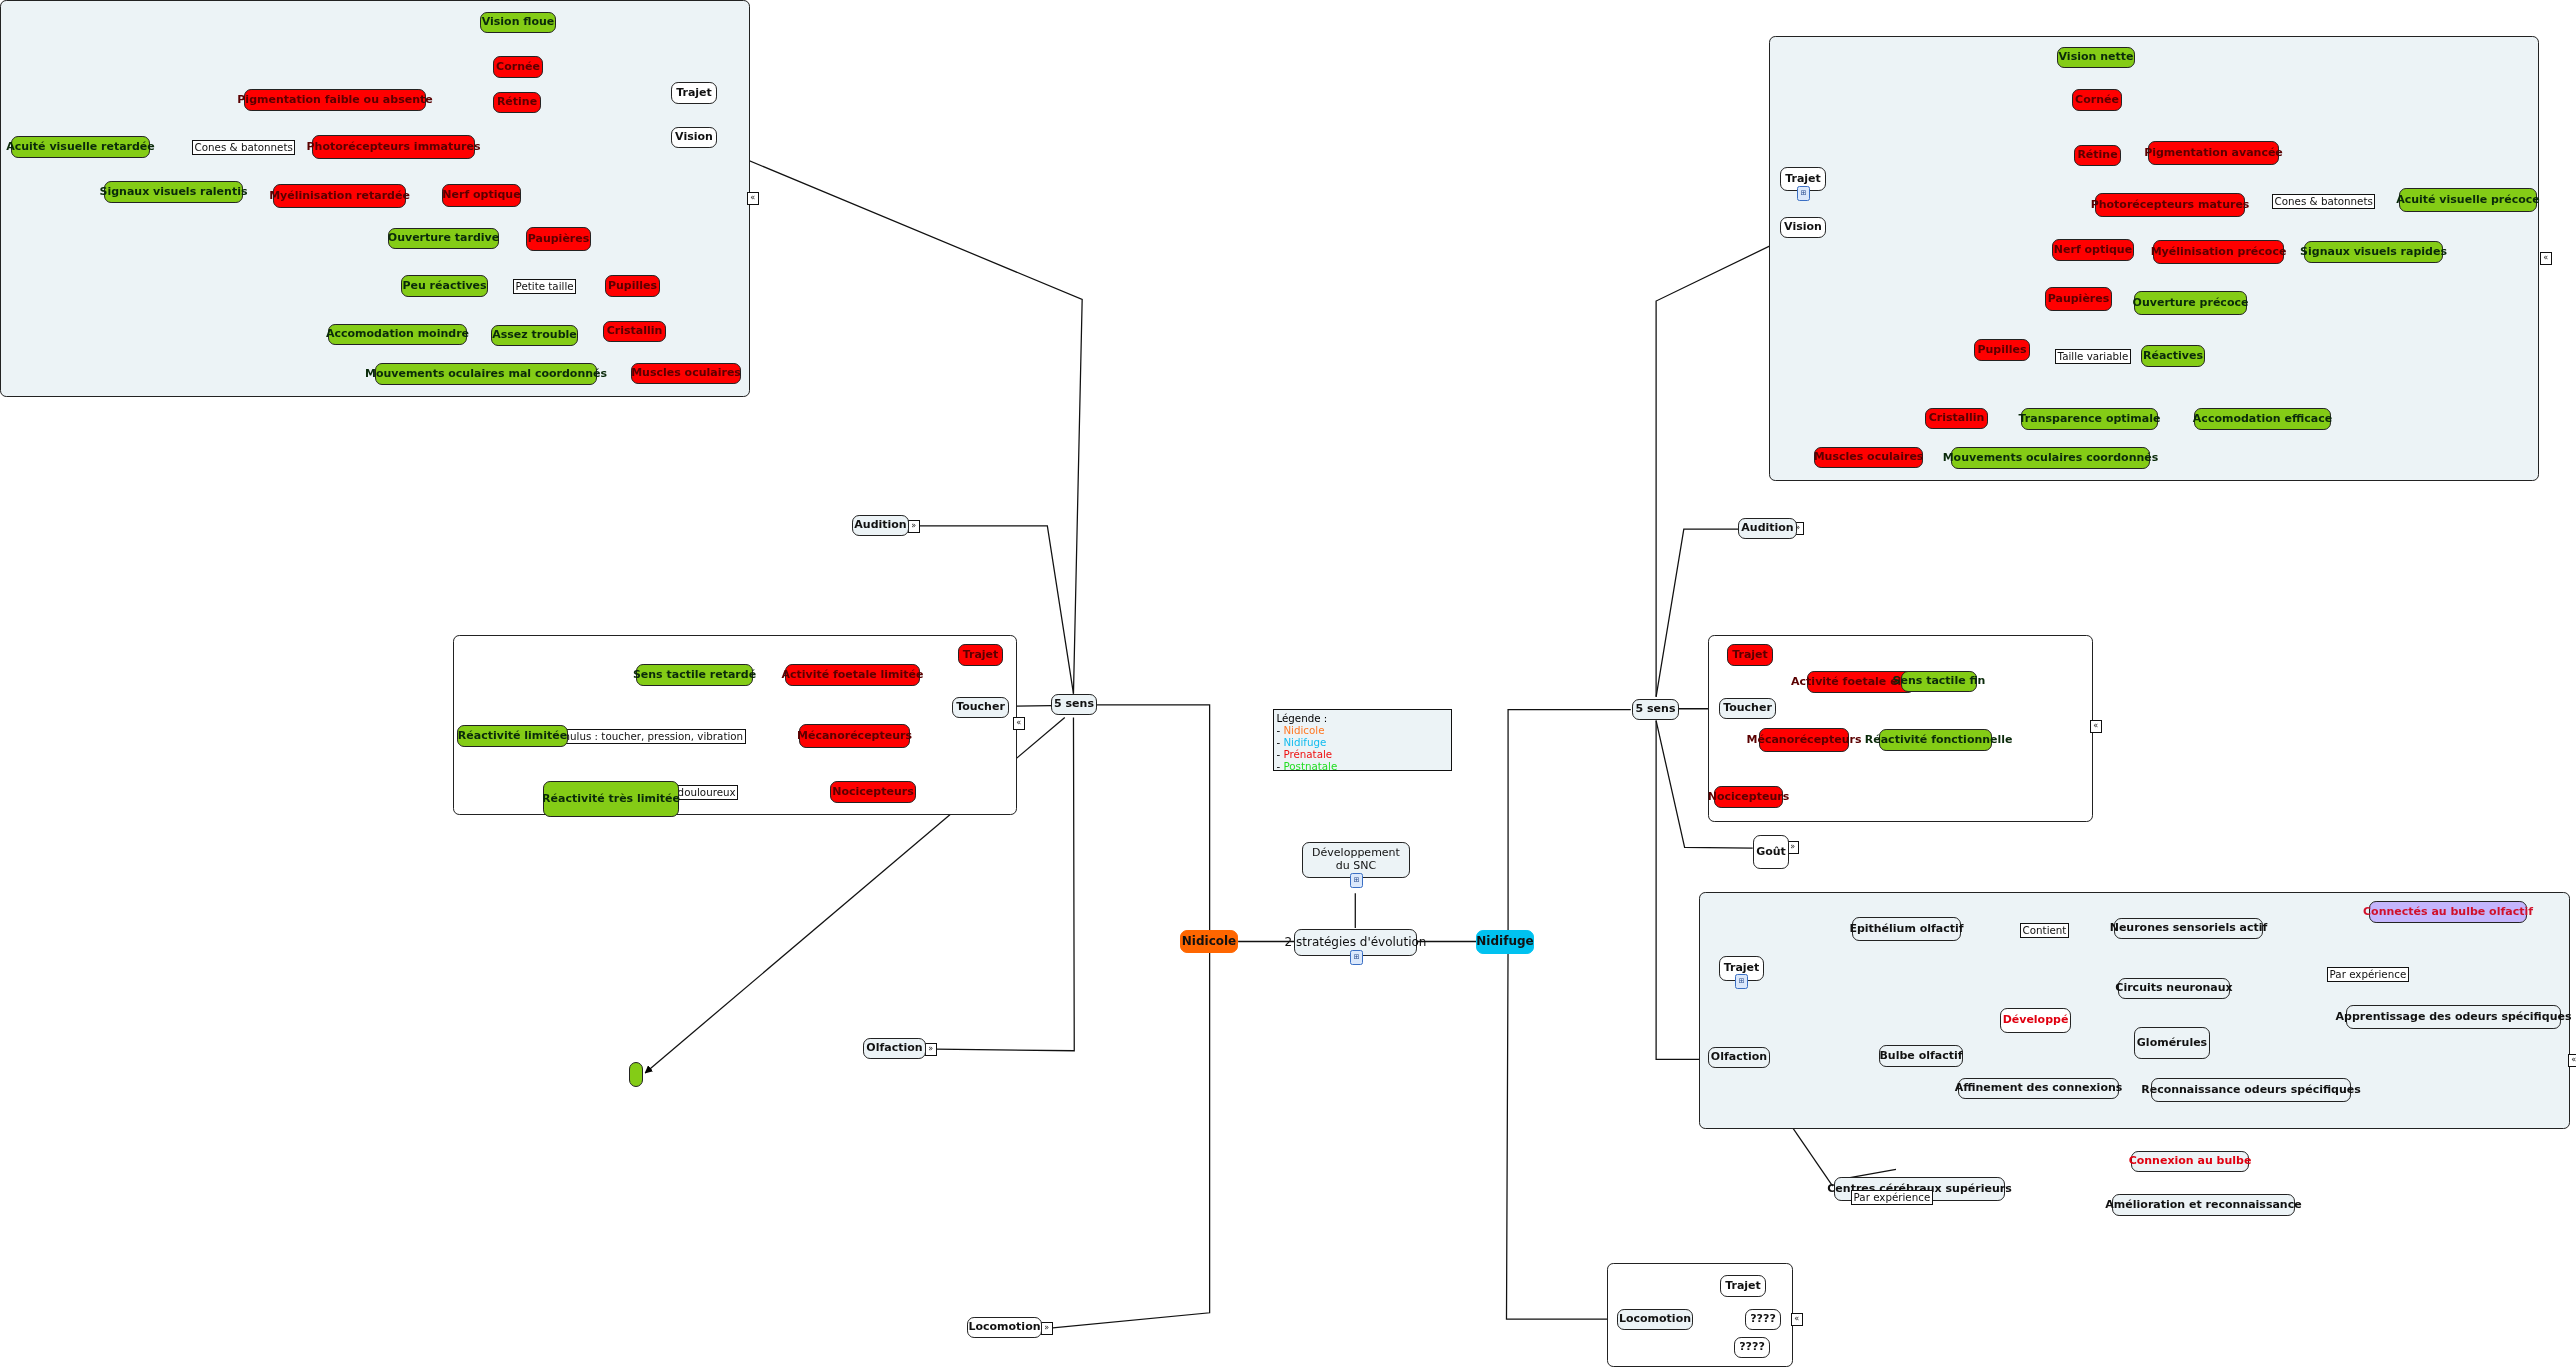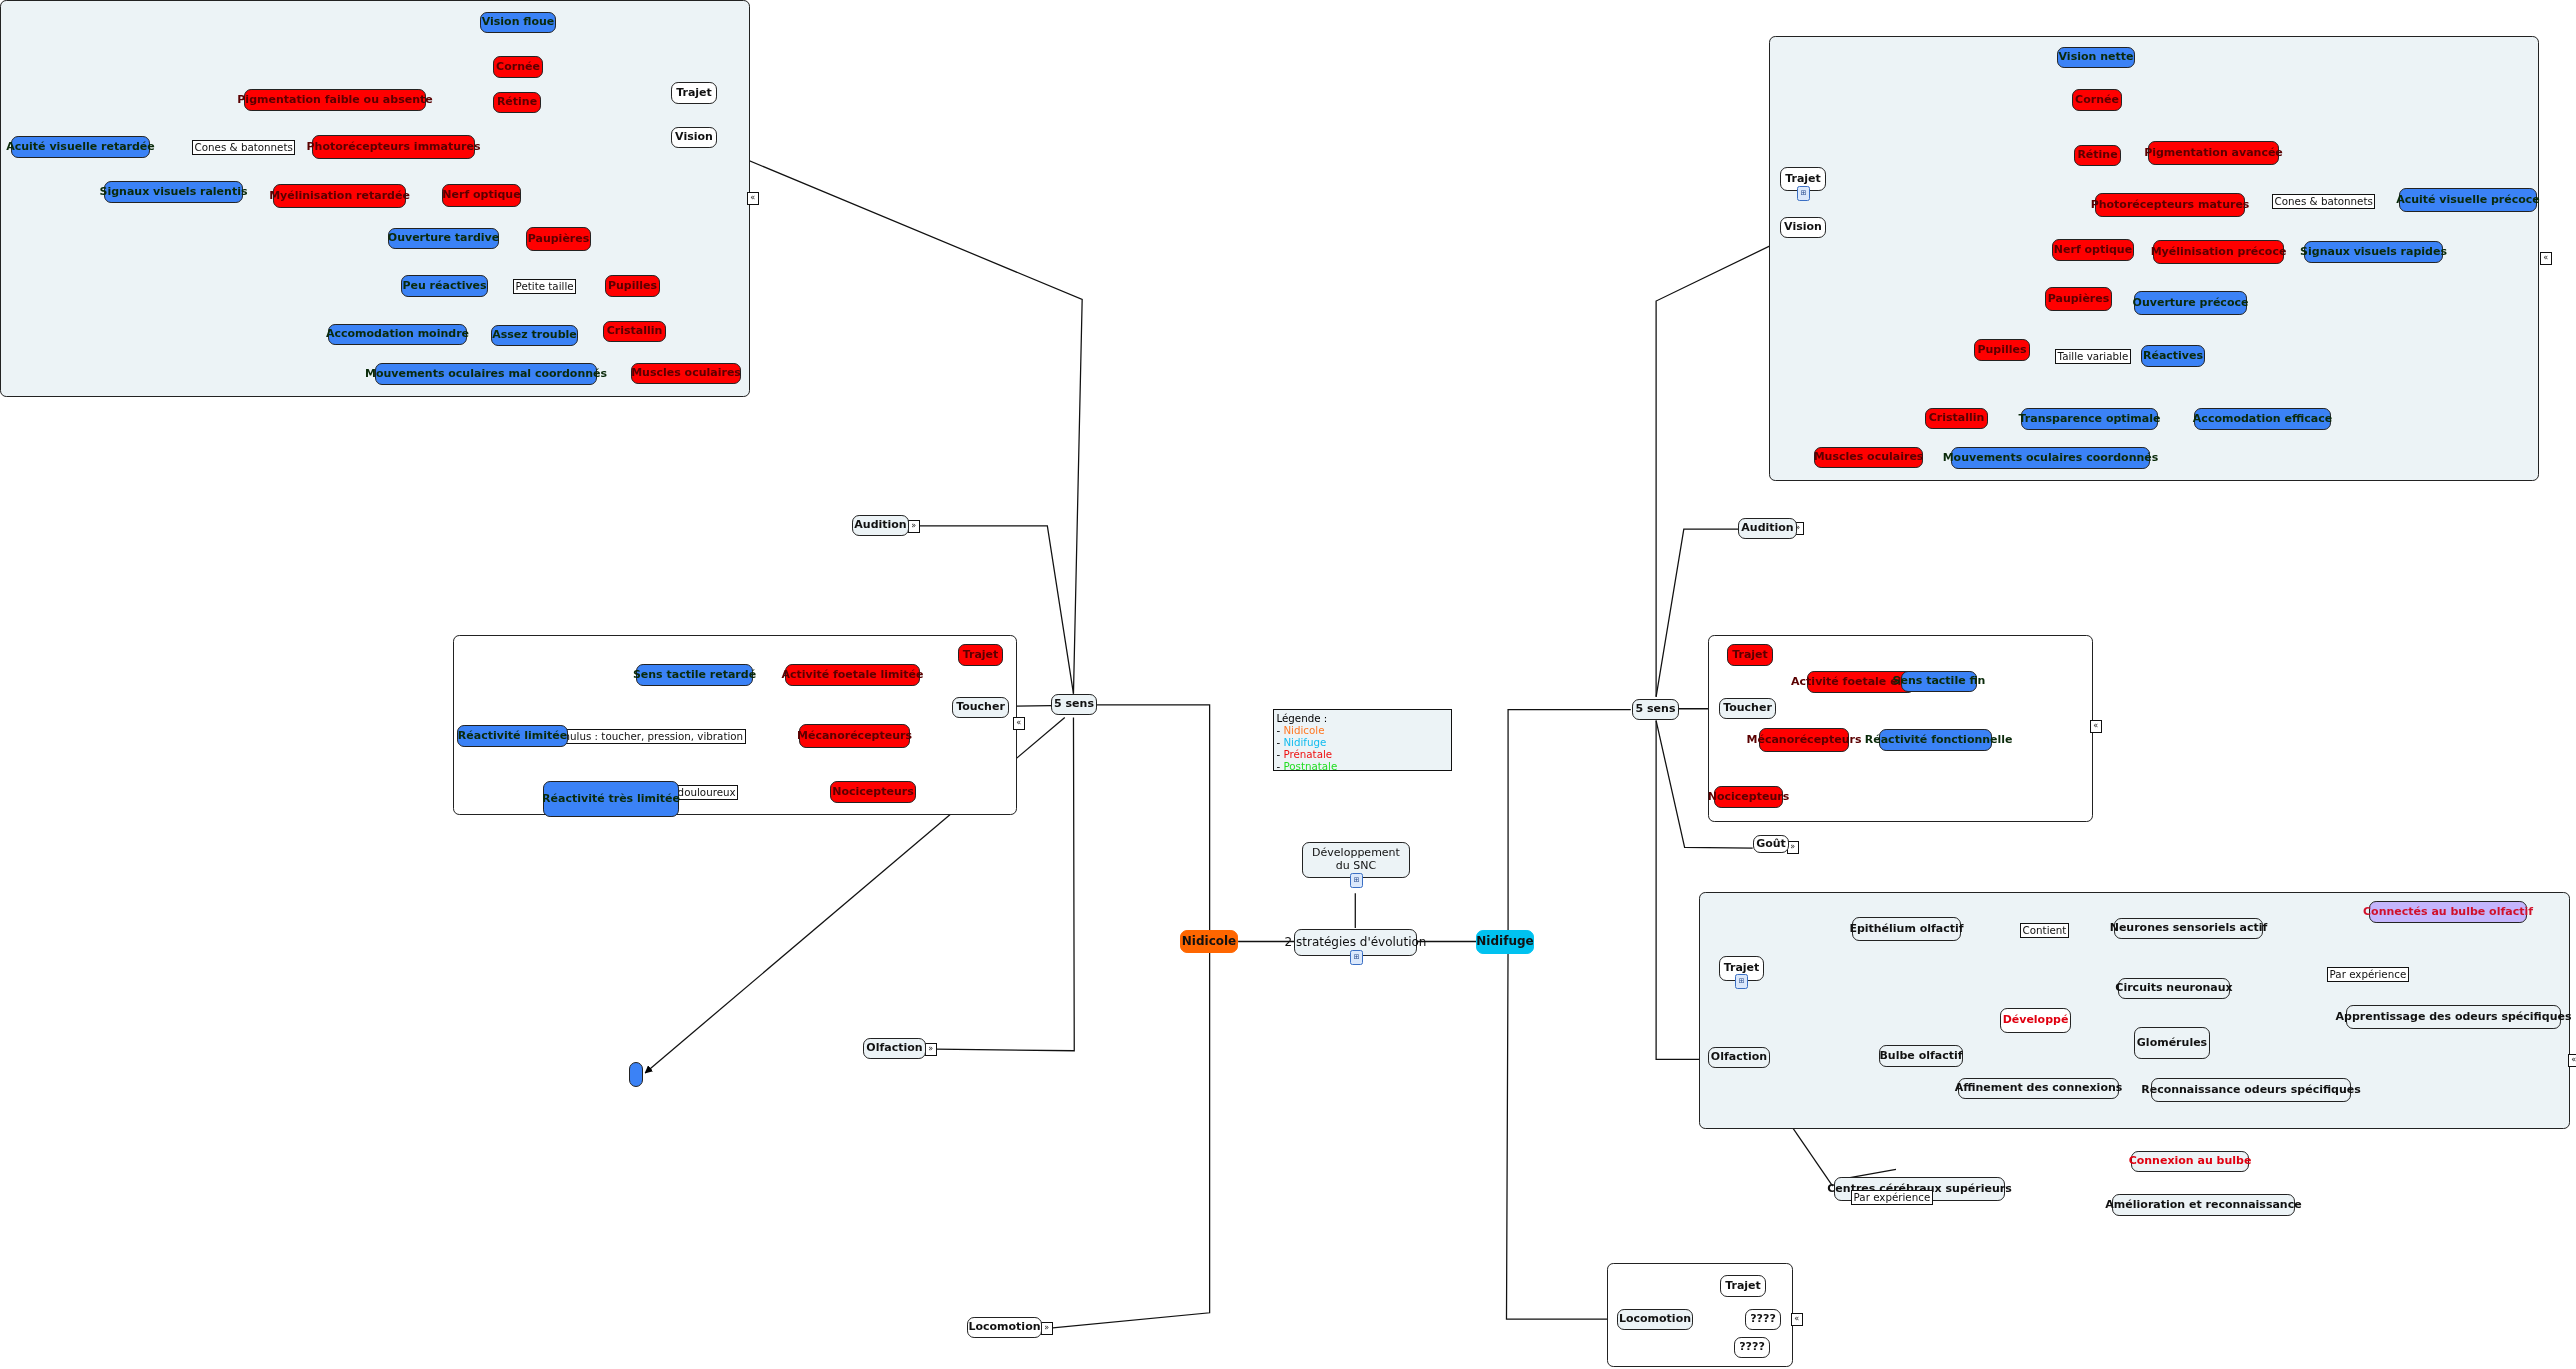--- a/index.html
+++ b/index.html
@@ -6,21 +6,21 @@
   body { width:2576px; height:1370px; position:relative; overflow:hidden;
          font-family:"DejaVu Sans", sans-serif; }
   .panel { position:absolute; background:#ecf3f6; border:1.6px solid #222; border-radius:6.3px; box-sizing:border-box; }
   .panel.white { background:#ffffff; }
   .node { position:absolute; box-sizing:border-box; border:1.2px solid #222; border-radius:7.1px;
           display:flex; align-items:center; justify-content:center; text-align:center;
           font-weight:bold; font-size:11px; color:#111; white-space:nowrap; padding:0 4.7px; line-height:1.15; }
   .n-neutral { background:#ecf3f6; }
   .n-white { background:#ffffff; }
   .n-red { background:#ff0000; color:#5a0000; }
-  .n-green { background:#3b82f6; color:#0a2a0a; }
+  .n-green { background:#84cc16; color:#0a2a0a; }
   .n-orange { background:#ff6600; color:#111; border-color:#ff6600; }
   .n-cyan { background:#00c2f0; color:#111; border-color:#00c2f0; }
   .n-cyan-red { background:#c4b5fd; color:#d0102a; }
   .n-redtext { background:#ffffff; color:#e00010; }
   .n-normal { font-weight:normal; }
   .link-label { position:absolute; background:#fff; border:0.8px solid #111; font-size:10.3px;
                 padding:0 1.6px; line-height:12.7px; white-space:nowrap; color:#111; }
   .expander { position:absolute; width:9.5px; height:11px; border:0.8px solid #111; background:#fff;
               font-size:8px; line-height:10.3px; text-align:center; color:#111; }
   .subicon { position:absolute; width:11px; height:12.7px; border:1.2px solid #3a6fc4; border-radius:2.4px;
@@ -216,21 +216,21 @@
 <div class="node n-green" style="left:636px;top:664px;width:117px;height:22px;">Sens tactile retardé</div>
 <div class="node n-red" style="left:799px;top:724px;width:111px;height:24px;">Mécanorécepteurs</div>
 <div class="link-label" style="left:544px;top:729px;">Stimulus : toucher, pression, vibration</div>
 <div class="node n-green" style="left:457px;top:725px;width:74px;height:22px;width:111px;">Réactivité limitée</div>
 <div class="node n-red" style="left:830px;top:781px;width:86px;height:22px;">Nocicepteurs</div>
 <div class="link-label" style="left:627px;top:785px;">Stimulus douloureux</div>
 <div class="node n-green" style="left:543px;top:781px;width:136px;height:36px;">Réactivité très limitée</div>
 
 <div class="node n-neutral" style="left:1632px;top:699px;width:47px;height:20.6px;">5 sens</div>
 <div class="node n-neutral" style="left:1738px;top:518px;width:59px;height:20.6px;">Audition</div>
-<div class="node n-white" style="left:1753px;top:835px;width:36px;height:18px;">Goût</div>
+<div class="node n-white" style="left:1753px;top:835px;width:36px;height:34px;">Goût</div>
 
 <div class="node n-white" style="left:1780px;top:167px;width:46px;height:24px;">Trajet</div>
 <div class="subicon" style="left:1797px;top:186px;">⊞</div>
 <div class="node n-white" style="left:1780px;top:217px;width:46px;height:20.6px;">Vision</div>
 <div class="node n-green" style="left:2057px;top:47px;width:78px;height:20.6px;">Vision nette</div>
 <div class="node n-red" style="left:2072px;top:89px;width:50px;height:22px;">Cornée</div>
 <div class="node n-red" style="left:2074px;top:145px;width:47px;height:20.6px;">Rétine</div>
 <div class="node n-red" style="left:2148px;top:141px;width:131px;height:24px;">Pigmentation avancée</div>
 <div class="node n-red" style="left:2095px;top:193px;width:150px;height:24px;">Photorécepteurs matures</div>
 <div class="link-label" style="left:2272px;top:194px;">Cones &amp; batonnets</div>

